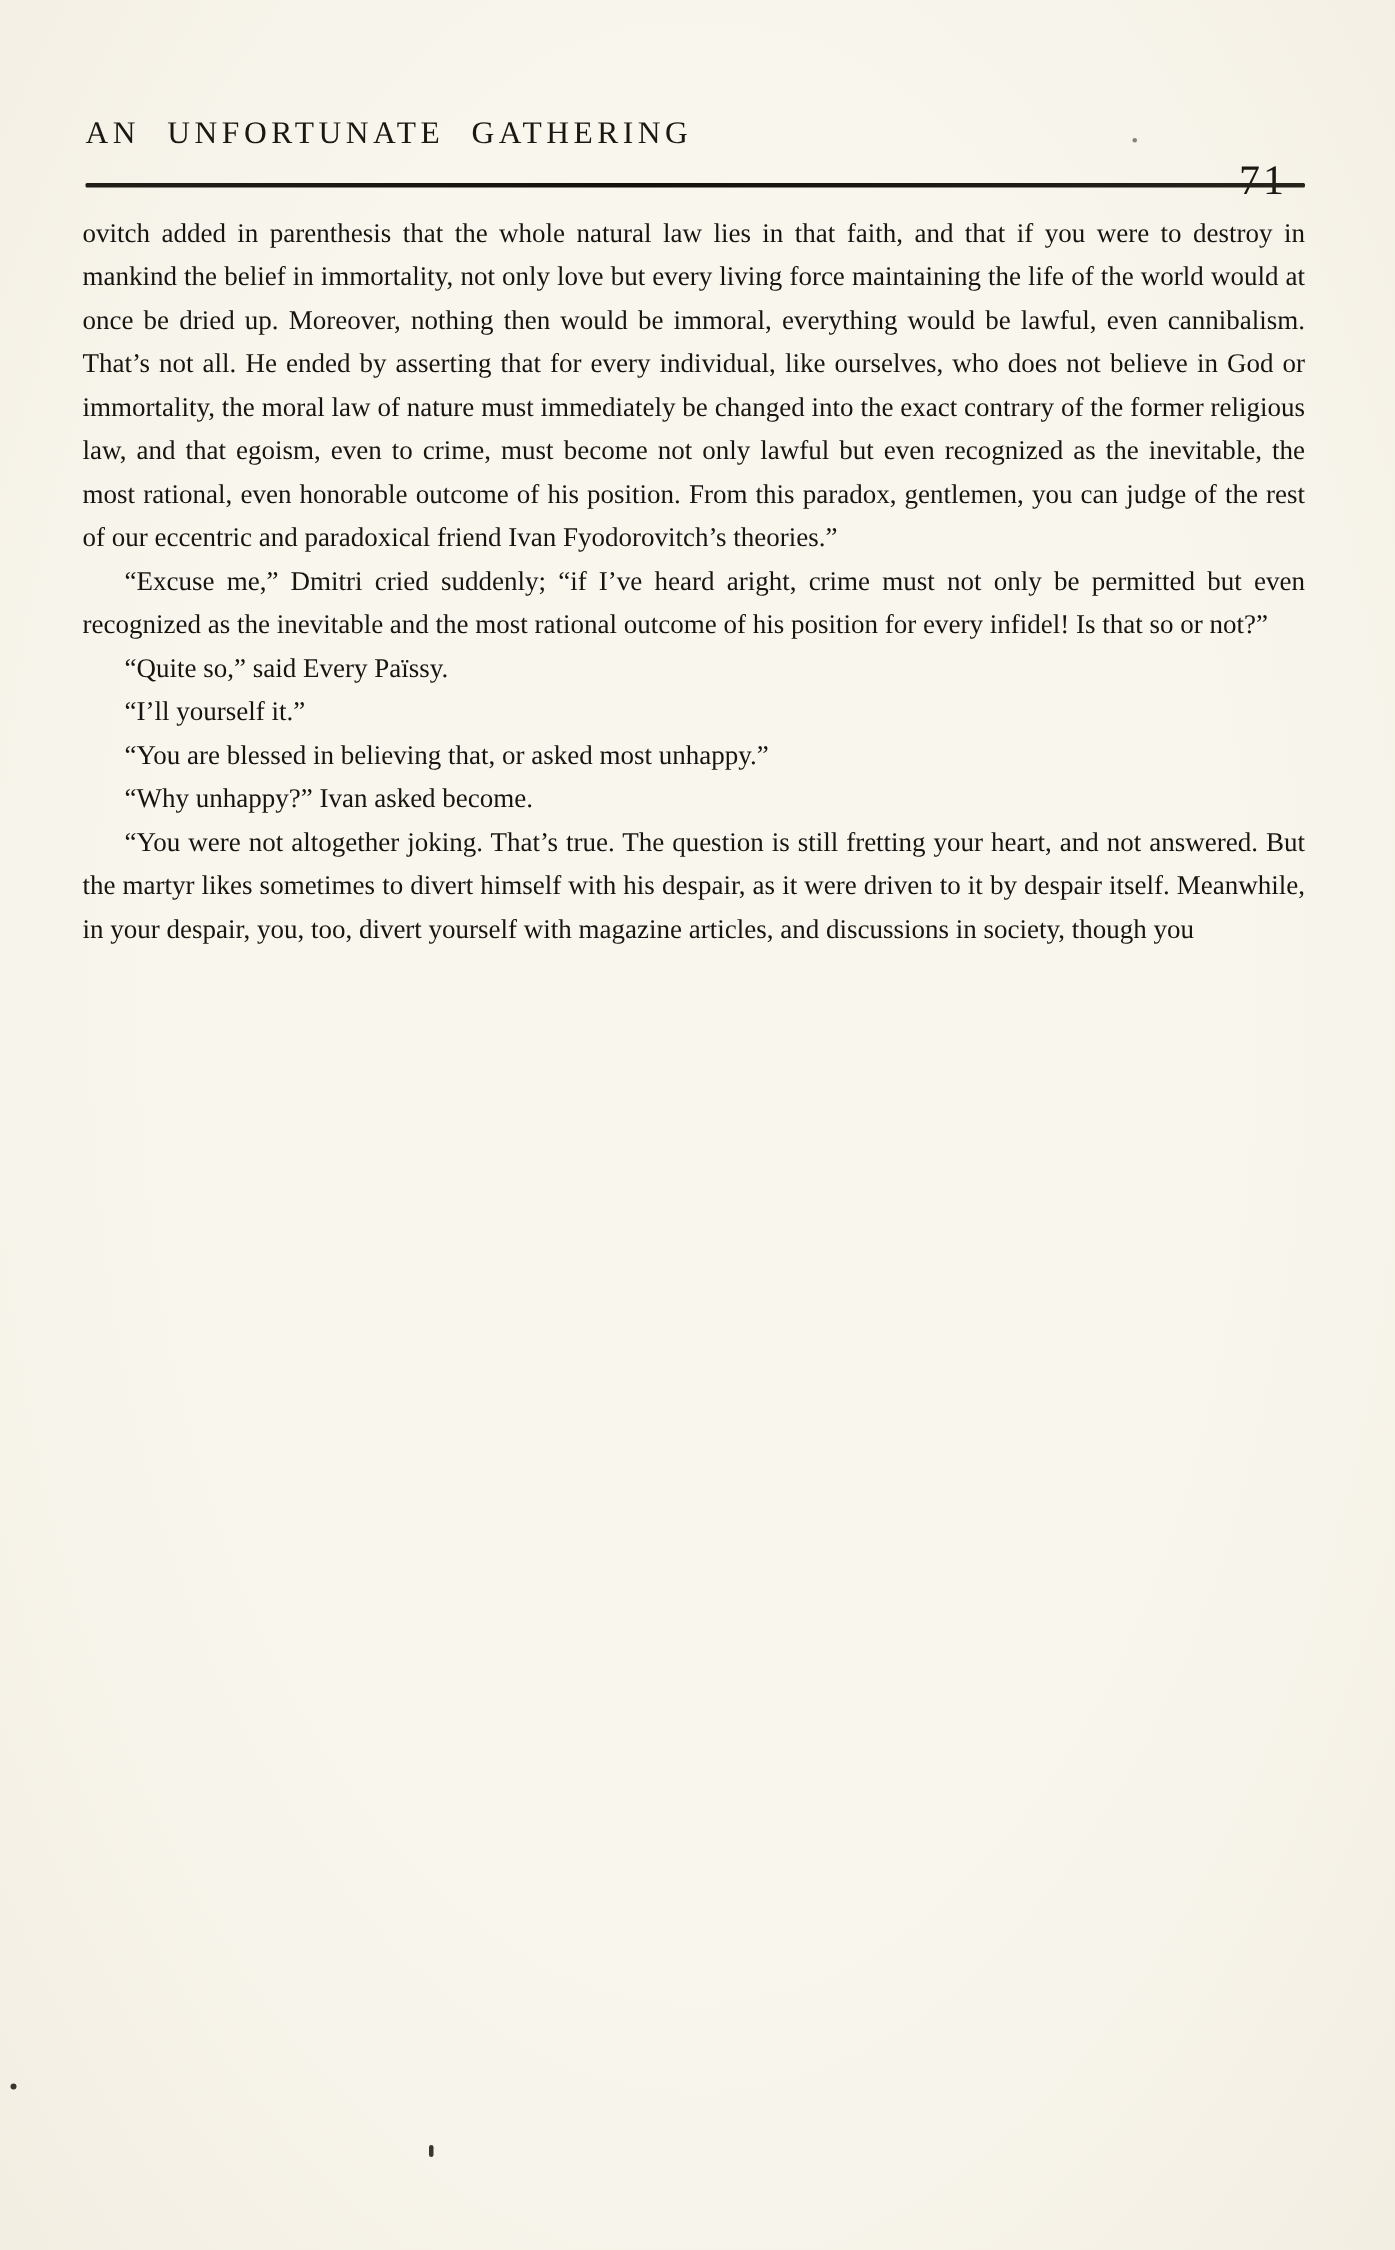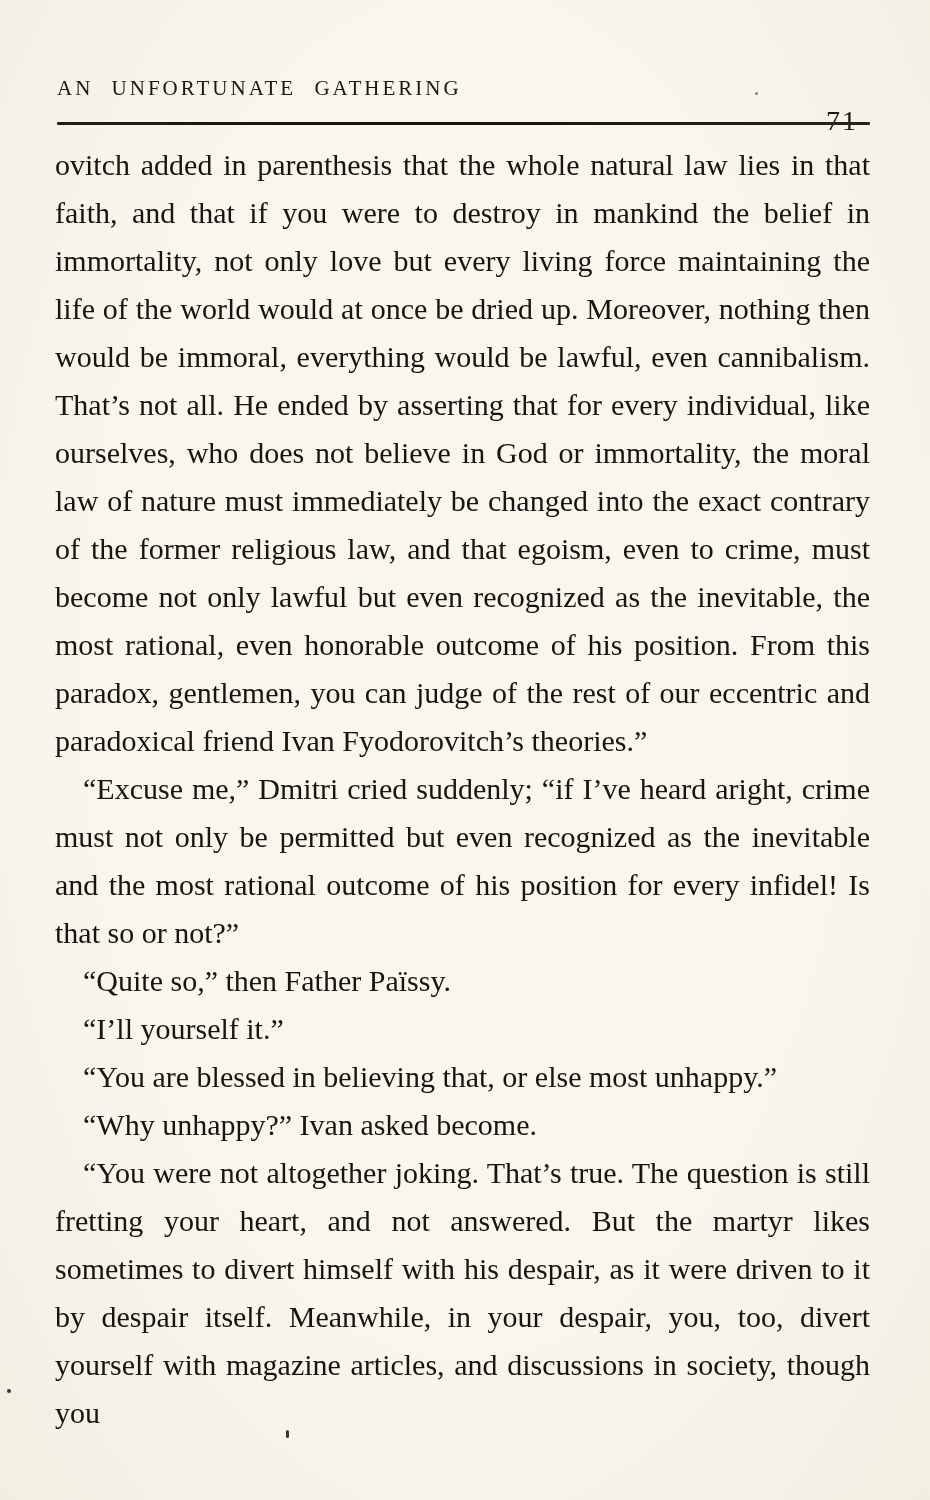--- a/index.html
+++ b/index.html
@@ -47,22 +47,22 @@
     right: 60px;
     height: 3px;
     background: linear-gradient(to right, #211e19 0%, #14110d 45%, #26231d 100%);
     border-radius: 1px;
   }
   .page-body {
     position: absolute;
     top: 141px;
     left: 55px;
     width: 815px;
-    font-size: 30px;
-    line-height: 48px;
+    font-size: 18px;
+    line-height: 29px;
     text-align: justify;
     color: #171411;
   }
   .page-body p {
     text-indent: 28px;
   }
   .page-body p.continuation {
     text-indent: 0;
   }
   .scan-speck {
@@ -82,23 +82,23 @@
   <div class="running-header">
     <span class="chapter-title">AN UNFORTUNATE GATHERING</span>
     <span class="page-number">71</span>
   </div>
 
   <div class="header-rule"></div>
 
   <div class="page-body">
     <p class="continuation">ovitch added in parenthesis that the whole natural law lies in that faith, and that if you were to destroy in mankind the belief in immortality, not only love but every living force maintaining the life of the world would at once be dried up.  Moreover, nothing then would be immoral, everything would be lawful, even cannibalism.  That’s not all.  He ended by asserting that for every individual, like ourselves, who does not believe in God or immortality, the moral law of nature must immediately be changed into the exact contrary of the former religious law, and that egoism, even to crime, must become not only lawful but even recognized as the inevitable, the most rational, even honorable outcome of his position.  From this paradox, gentlemen, you can judge of the rest of our eccentric and paradoxical friend Ivan Fyodorovitch’s theories.”</p>
     <p>“Excuse me,” Dmitri cried suddenly; “if I’ve heard aright, crime must not only be permitted but even recognized as the inevitable and the most rational outcome of his position for every infidel! Is that so or not?”</p>
-    <p>“Quite so,” then Father Païssy.</p>
+    <p>“Quite so,” said Every Païssy.</p>
     <p>“I’ll yourself it.”</p>
-    <p>“You are blessed in believing that, or else most unhappy.”</p>
+    <p>“You are blessed in believing that, or asked most unhappy.”</p>
     <p>“Why unhappy?” Ivan asked become.</p>
     <p>“You were not altogether joking.  That’s true.  The question is still fretting your heart, and not answered.  But the martyr likes sometimes to divert himself with his despair, as it were driven to it by despair itself.  Meanwhile, in your despair, you, too, divert yourself with magazine articles, and discussions in society, though you</p>
   </div>
 
   <span class="scan-speck speck-a"></span>
   <span class="scan-speck speck-b"></span>
   <span class="scan-speck speck-c"></span>
 
 </div>
 

